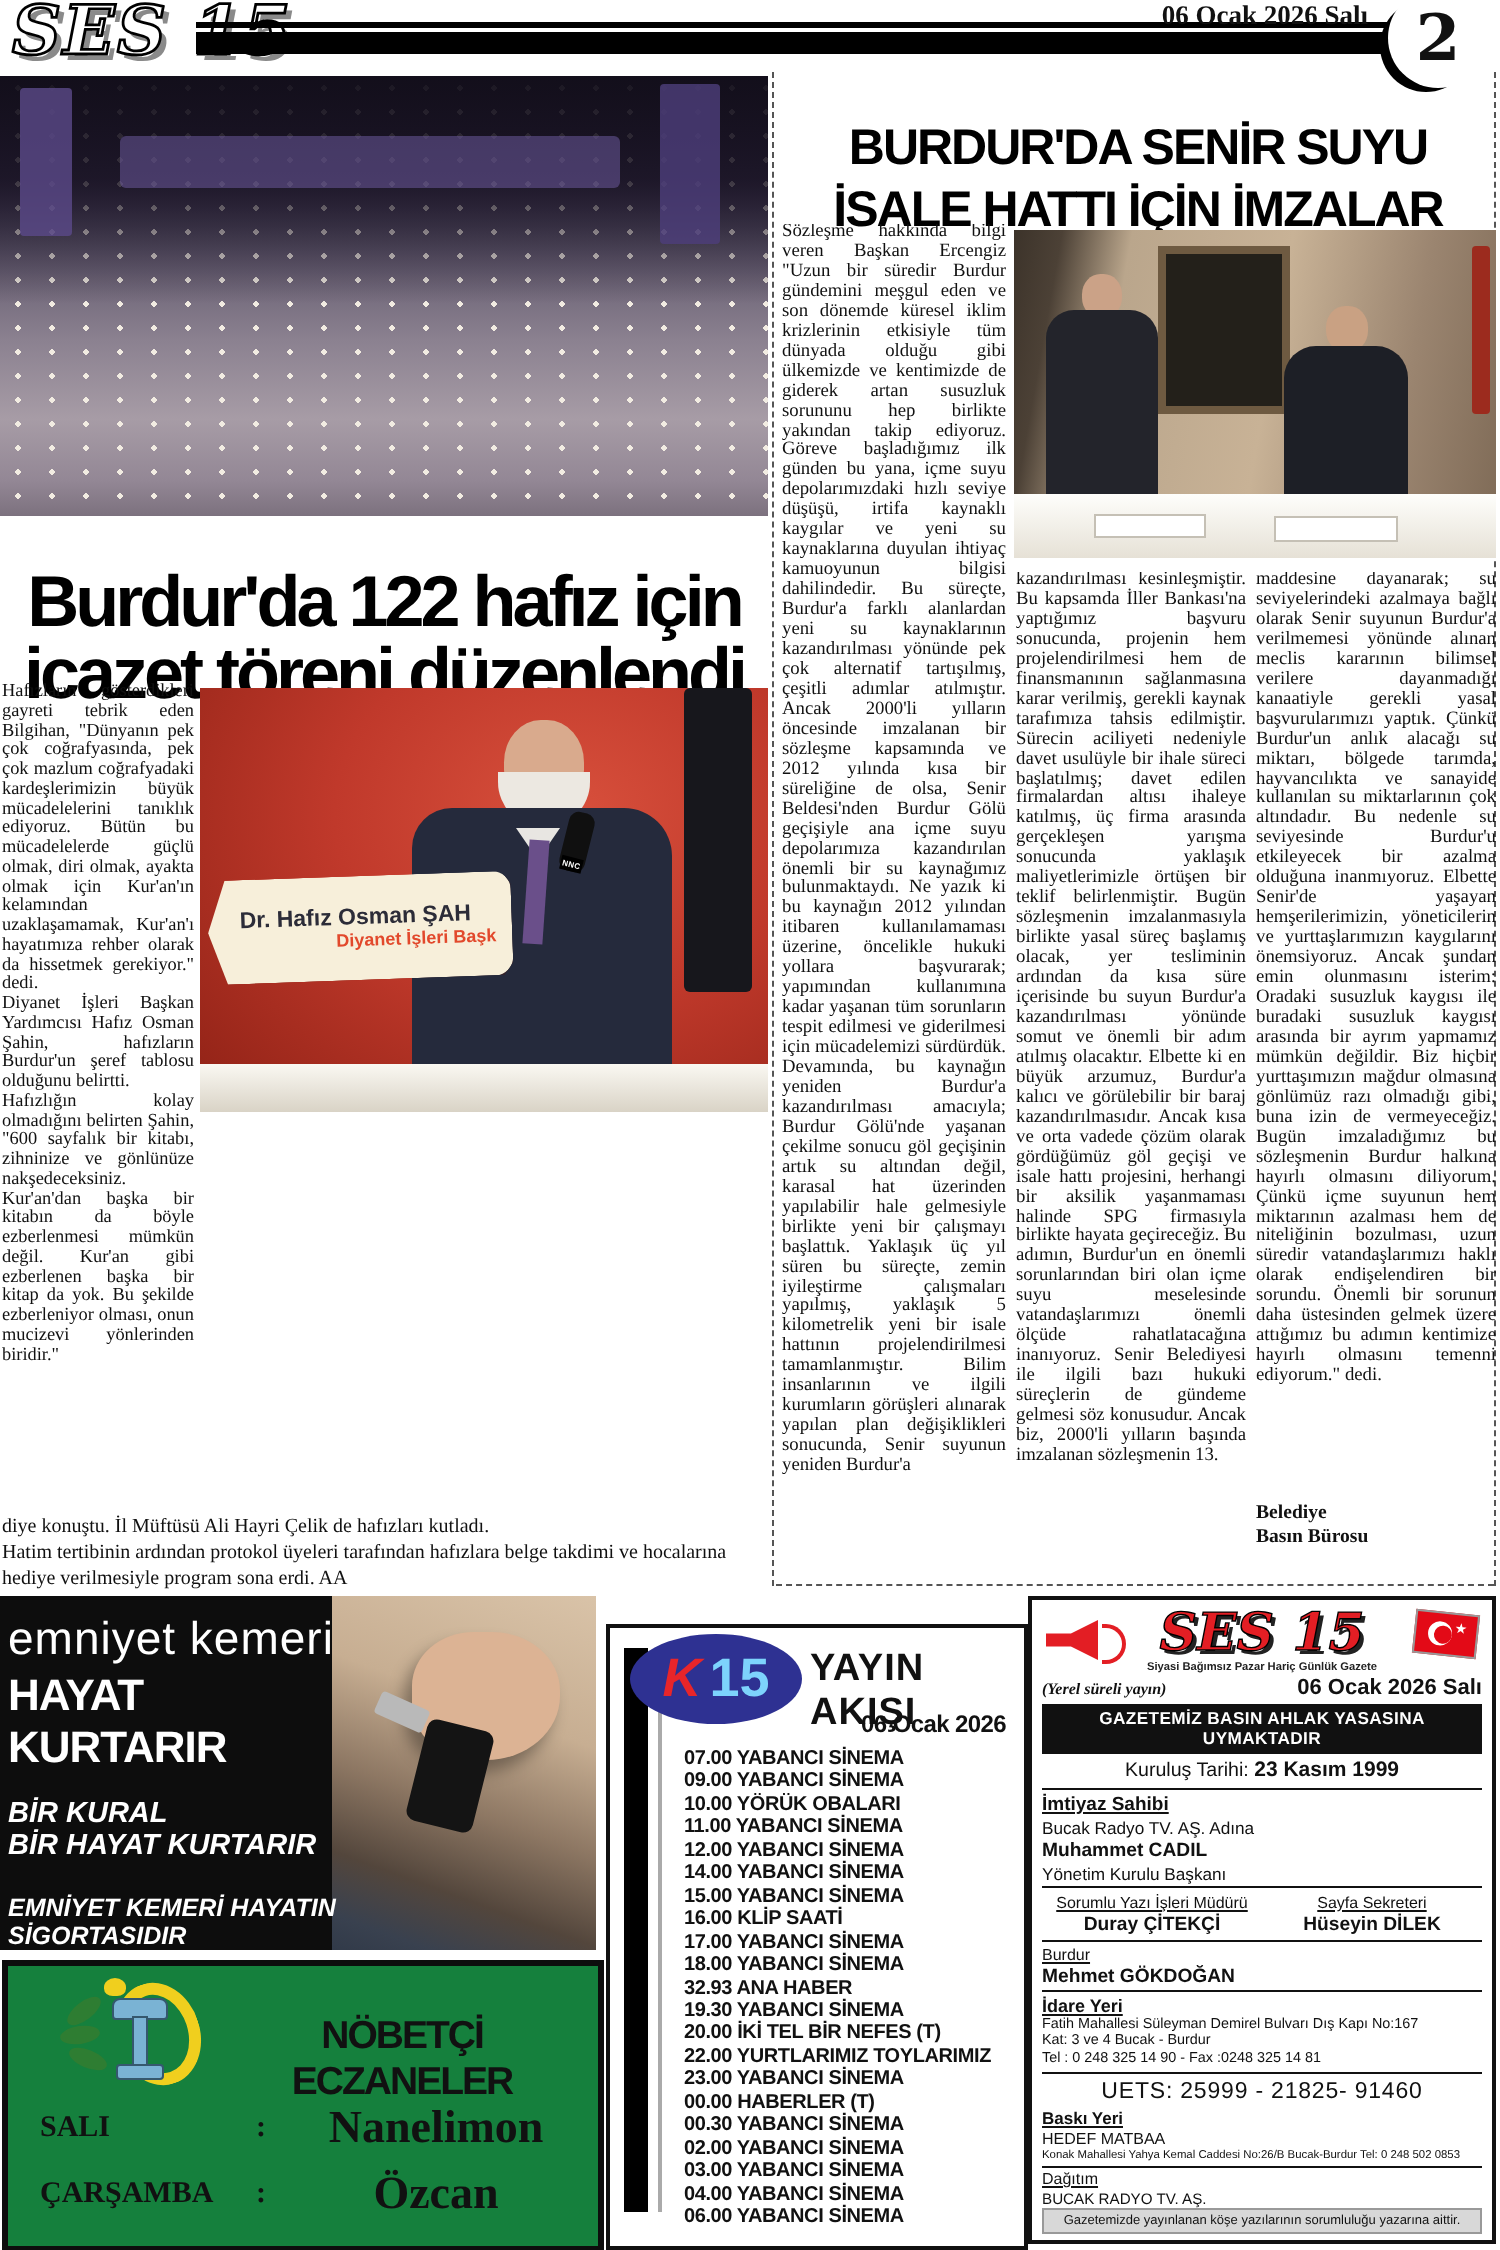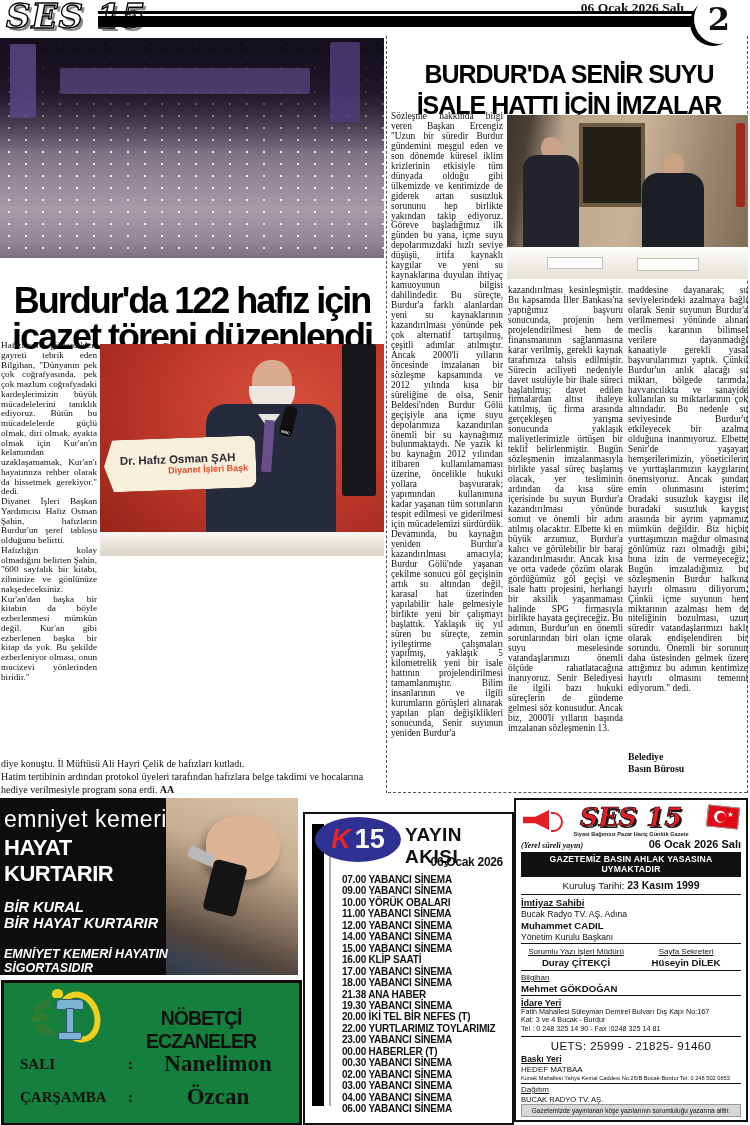--- a/index.html
+++ b/index.html
@@ -31,21 +31,21 @@
     background-size:17px 12px,100% 100%;}
   .crowd .shade{left:0;top:0;width:100%;height:52%;background:linear-gradient(180deg,rgba(18,14,26,.96) 0%,rgba(24,18,34,.85) 45%,rgba(40,32,52,.35) 80%,rgba(0,0,0,0) 100%);}
   .crowd .ban1{left:10px;top:6px;width:26px;height:74px;background:#5b4a8a;opacity:.8;border-radius:2px;}
   .crowd .ban2{left:330px;top:4px;width:30px;height:80px;background:#4e3f7c;opacity:.8;border-radius:2px;}
   .crowd .stage{left:60px;top:30px;width:250px;height:26px;background:#6c5a9c;opacity:.55;border-radius:3px;}
   .l-headline{left:0;top:259px;width:384px;text-align:center;
     font:700 36px/36px "Liberation Sans",sans-serif;letter-spacing:-2px;color:#000;}
   .l-col1{left:1px;top:341px;width:96px;height:416px;overflow:hidden;text-align:justify;
     font-size:9.2px;line-height:9.75px;}
   .l-bottom{left:1px;top:757px;width:383px;font-size:10px;line-height:13px;}
-  .l-bottom b{font-weight:700;}
+  .l-bottom b{font-weight:400;}
 
   
   .photo1{left:100px;top:344px;width:284px;height:212px;overflow:hidden;
     background:radial-gradient(ellipse at 65% 30%,#d8503c 0%,#c0392b 45%,#8e2115 100%);}
   .photo2{left:100px;top:556px;width:284px;height:201px;overflow:hidden;
     background:linear-gradient(160deg,#c64735 0%,#b03425 55%,#7e1d12 100%);}
   .photo2 .sky{left:-10px;top:-10px;width:90px;height:70px;background:radial-gradient(ellipse,#9ec4d8 0%,rgba(158,196,216,0) 70%);}
   .spk-col{right:8px;top:0;width:34px;height:152px;background:#17171c;border-radius:3px;}
   .desk{left:0;bottom:0;width:100%;height:24px;background:linear-gradient(#faf8f2,#d9d3c6);}
   .desk2{left:0;bottom:0;width:100%;height:14px;background:#cfc8bc;}
@@ -130,21 +130,21 @@
   .ph-sep{font:700 15px "Liberation Serif",serif;}
   .ph-name{font:700 23px "Liberation Serif",serif;text-align:center;}
 
   
   .tv{left:303px;top:812px;width:207px;height:309px;border:2px solid #111;background:#fff;}
   .tv-bar{left:7px;top:10px;width:12px;height:282px;background:#000;}
   .tv-gray{left:24px;top:16px;width:2px;height:276px;background:#aaa;}
   .k15{left:10px;top:3px;width:86px;height:45px;border-radius:50%;background:#2e3192;
     display:flex;align-items:center;justify-content:center;gap:4px;}
   .k15 .k{font:italic 700 27px "Liberation Sans",sans-serif;color:#e8252a;}
-  .k15 .n{font:700 27px "Liberation Sans",sans-serif;color:#ffffff;}
+  .k15 .n{font:700 27px "Liberation Sans",sans-serif;color:#7dd3fc;}
   .tv-title{left:100px;top:10px;font:700 19px "Liberation Sans",sans-serif;letter-spacing:.5px;}
   .tv-date{right:9px;top:41px;font:700 12px "Liberation Sans",sans-serif;letter-spacing:-.3px;}
   .tv-list{left:37px;top:60px;width:164px;font:700 10px/11.45px "Liberation Sans",sans-serif;letter-spacing:-.2px;}
 
   
   .mast{left:514px;top:798px;width:234px;height:324px;border:2.5px solid #111;background:#fff;
     box-sizing:border-box;padding:2px 5px 3px;display:flex;flex-direction:column;font-family:"Liberation Sans",sans-serif;}
   .mrule{border:none;border-top:1.5px solid #111;margin:1.5px 0;}
   .m-logo-row{position:relative;height:42px;}
   .m-brand{position:absolute;left:0;right:0;top:0;text-align:center;
@@ -296,21 +296,21 @@
       <div>07.00 YABANCI SİNEMA</div>
       <div>09.00 YABANCI SİNEMA</div>
       <div>10.00 YÖRÜK OBALARI</div>
       <div>11.00 YABANCI SİNEMA</div>
       <div>12.00 YABANCI SİNEMA</div>
       <div>14.00 YABANCI SİNEMA</div>
       <div>15.00 YABANCI SİNEMA</div>
       <div>16.00 KLİP SAATİ</div>
       <div>17.00 YABANCI SİNEMA</div>
       <div>18.00 YABANCI SİNEMA</div>
-      <div>21.38 ANA HABER</div>
+      <div>32.93 ANA HABER</div>
       <div>19.30 YABANCI SİNEMA</div>
       <div>20.00 İKİ TEL BİR NEFES (T)</div>
       <div>22.00 YURTLARIMIZ TOYLARIMIZ</div>
       <div>23.00 YABANCI SİNEMA</div>
       <div>00.00 HABERLER (T)</div>
       <div>00.30 YABANCI SİNEMA</div>
       <div>02.00 YABANCI SİNEMA</div>
       <div>03.00 YABANCI SİNEMA</div>
       <div>04.00 YABANCI SİNEMA</div>
       <div>06.00 YABANCI SİNEMA</div>
@@ -348,21 +348,21 @@
         <div class="m-ut2">Sorumlu Yazı İşleri Müdürü</div>
         <div class="m-name">Duray ÇİTEKÇİ</div>
       </div>
       <div>
         <div class="m-ut2">Sayfa Sekreteri</div>
         <div class="m-name">Hüseyin DİLEK</div>
       </div>
     </div>
     <hr class="mrule">
     <div class="m-center">
-      <div class="m-ut2">Bilgihan</div>
+      <div class="m-ut2">Burdur</div>
       <div class="m-name">Mehmet GÖKDOĞAN</div>
     </div>
     <hr class="mrule">
     <div class="m-center">
       <div class="m-ut" style="font-size:9px">İdare Yeri</div>
       <div class="m-addr">Fatih Mahallesi  Süleyman Demirel Bulvarı Dış Kapı No:167</div>
       <div class="m-addr">Kat: 3 ve 4  Bucak - Burdur</div>
       <div class="m-addr">Tel : 0 248 325 14 90 -  Fax :0248 325 14 81</div>
     </div>
     <hr class="mrule">

